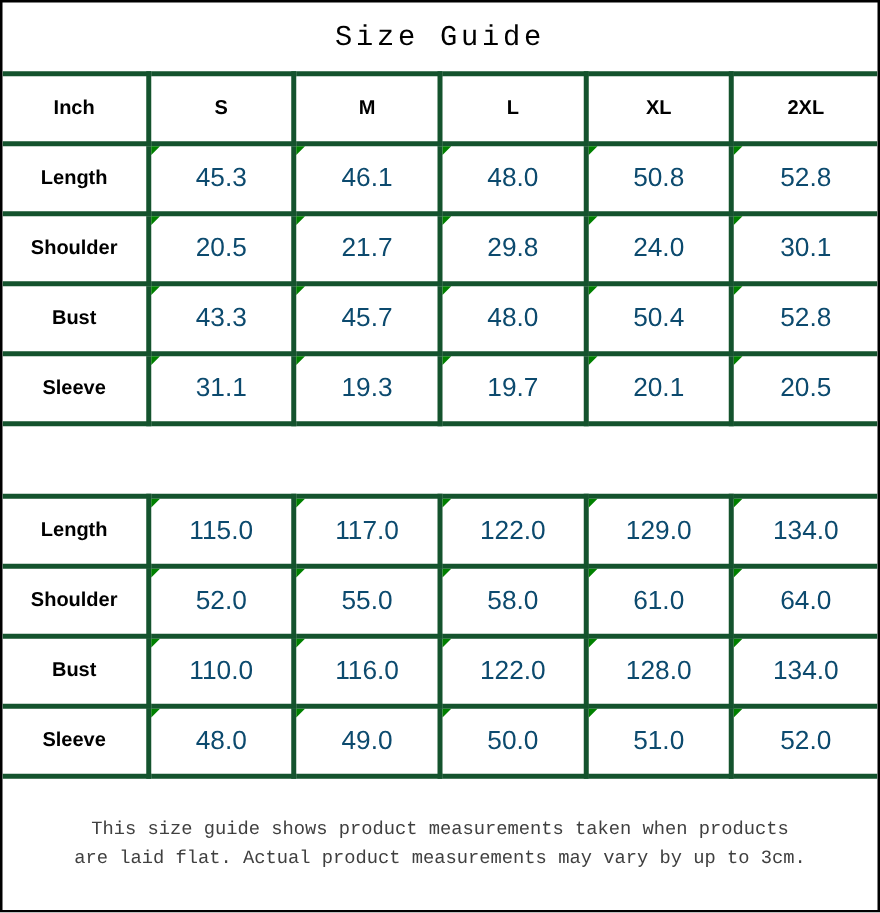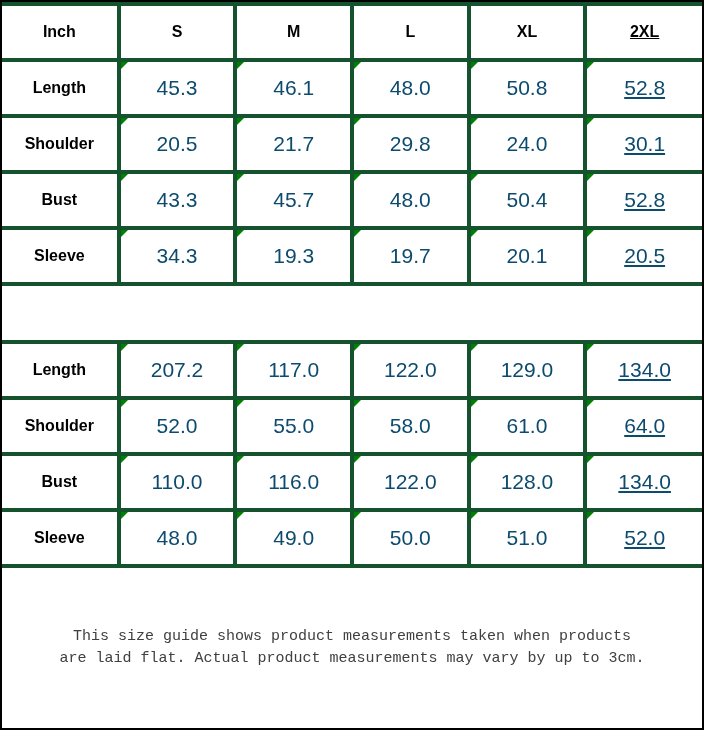--- a/index.html
+++ b/index.html
@@ -33,21 +33,21 @@
     flex: 0 0 auto;
   }
   table.size-table tr { height: 56px; }
   table.size-table td {
     border: 4px solid #14532d;
     text-align: center;
     vertical-align: middle;
     padding: 0;
   }
   table.size-table td:first-child { border-left: none; }
-  table.size-table td:last-child  { border-right: none; text-decoration: underline; }
+  table.size-table td:last-child  { border-right: none; }
   td.hdr {
     font-weight: bold;
     font-size: 16px;
     color: #000000;
   }
   td.val {
     position: relative;
     font-size: 21px;
     color: #0c4a6e;
   }
@@ -72,20 +72,21 @@
     line-height: 1.5;
     color: #404040;
     white-space: nowrap;
   }
 </style>
 </head>
 <body>
 
 <div class="sheet">
 
+  <div class="title">Size Guide</div>
 
   <table class="size-table">
     <tbody>
         <tr>
       <td class="hdr">Inch</td>
       <td class="hdr">S</td>
       <td class="hdr">M</td>
       <td class="hdr">L</td>
       <td class="hdr">XL</td>
       <td class="hdr">2XL</td>
@@ -109,36 +110,36 @@
     <tr>
       <td class="hdr">Bust</td>
       <td class="val"><span class="flag"></span><span>43.3</span></td>
       <td class="val"><span class="flag"></span><span>45.7</span></td>
       <td class="val"><span class="flag"></span><span>48.0</span></td>
       <td class="val"><span class="flag"></span><span>50.4</span></td>
       <td class="val"><span class="flag"></span><span>52.8</span></td>
     </tr>
     <tr>
       <td class="hdr">Sleeve</td>
-      <td class="val"><span class="flag"></span><span>34.3</span></td>
+      <td class="val"><span class="flag"></span><span>31.1</span></td>
       <td class="val"><span class="flag"></span><span>19.3</span></td>
       <td class="val"><span class="flag"></span><span>19.7</span></td>
       <td class="val"><span class="flag"></span><span>20.1</span></td>
       <td class="val"><span class="flag"></span><span>20.5</span></td>
     </tr>
   </tbody>
     </table>
 
   <div class="gap"></div>
 
   <table class="size-table">
     <tbody>
     <tr>
       <td class="hdr">Length</td>
-      <td class="val"><span class="flag"></span><span>207.2</span></td>
+      <td class="val"><span class="flag"></span><span>115.0</span></td>
       <td class="val"><span class="flag"></span><span>117.0</span></td>
       <td class="val"><span class="flag"></span><span>122.0</span></td>
       <td class="val"><span class="flag"></span><span>129.0</span></td>
       <td class="val"><span class="flag"></span><span>134.0</span></td>
     </tr>
     <tr>
       <td class="hdr">Shoulder</td>
       <td class="val"><span class="flag"></span><span>52.0</span></td>
       <td class="val"><span class="flag"></span><span>55.0</span></td>
       <td class="val"><span class="flag"></span><span>58.0</span></td>

